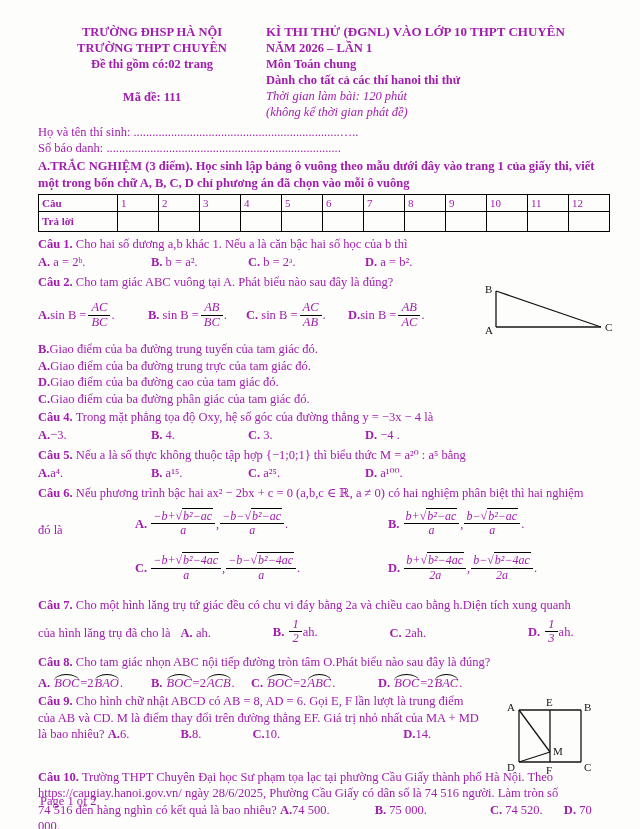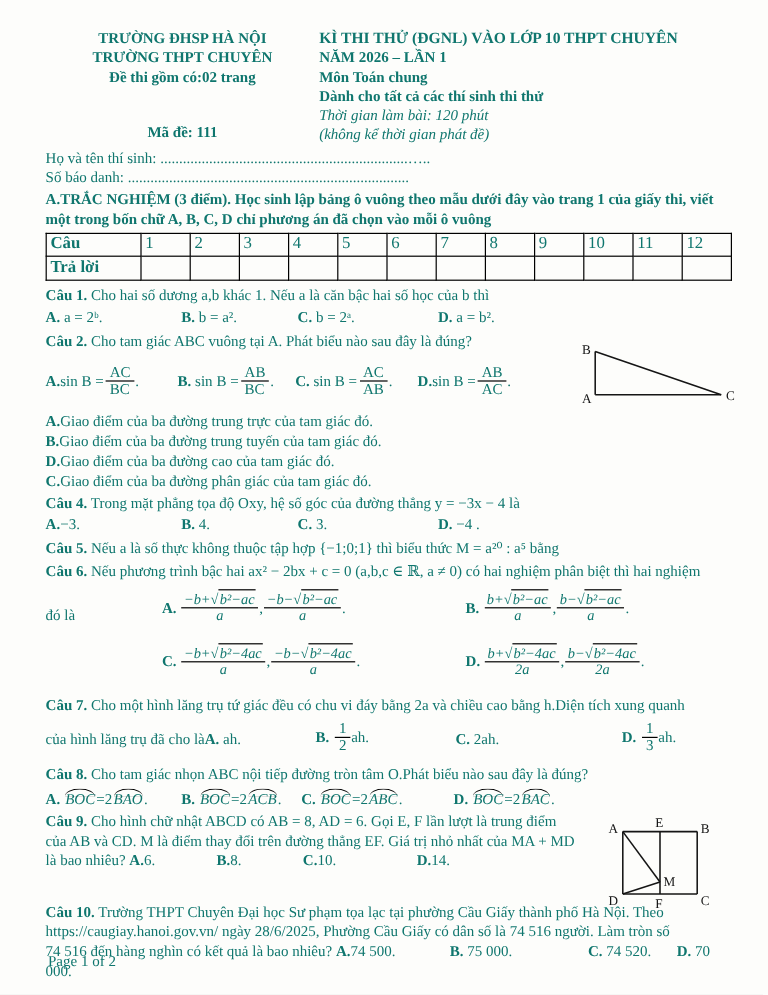--- a/index.html
+++ b/index.html
@@ -1,44 +1,44 @@
 <!DOCTYPE html>
 <html lang="vi"><head>
 <meta charset="utf-8">
 <style>
   html,body{margin:0;padding:0;background:#e9e9e9;}
   .page{
-    width:640px;height:829px;background:#fdfdfb;color:#0f766e;
+    width:640px;height:829px;background:#fdfdfb;color:#a21caf;
     font-family:"Liberation Serif","DejaVu Serif",serif;font-size:12.5px;line-height:1.3;
     position:relative;box-sizing:border-box;padding:24px 30px 0 38px;overflow:hidden;
   }
   .b{font-weight:bold}.i{font-style:italic}.bi{font-weight:bold;}
   .math{}
   
   .header{display:flex;margin-bottom:4px}
   .h-left{width:228px;text-align:center;line-height:16px}
   .h-right{flex:1;text-align:left;line-height:16px}
-  .h-left .code{margin-top:30px}
+  .h-left .code{margin-top:17px}
   .h-right .t1{font-size:13px}
   
   .stud{line-height:16px;white-space:nowrap;overflow:hidden}
   
   .secA{line-height:16.5px;margin-top:2px;text-align:left}
   
   table.ans{border-collapse:collapse;table-layout:fixed;width:100%;margin:3px 0 4px 0;border:1.6px solid #000}
-  table.ans td{border:1px solid #000;padding:0 3px;height:16px;font-size:14px}
+  table.ans td{border:1px solid #000;padding:0 3px;height:16px;font-size:11px}
   table.ans tr.r2 td{height:19px}
   td.corner,td.rowlab{width:72px;font-weight:bold}
   
   .q{margin-bottom:2px}
   .opts{display:grid;grid-template-columns:113px 97px 117px auto;margin:1px 0 3px 0}
   .okey{font-weight:bold}
   .optline{line-height:17px}
   
-  .frac{display:inline-block;vertical-align:middle;line-height:1.05;margin:0 1px 2px 2px}
+  .frac{display:inline-block;vertical-align:middle;text-align:center;line-height:1.05;font-style:italic;margin:0 1px 2px 2px}
   .frac .fnum{display:block;border-bottom:1px solid #000;padding:0 3px}
   .frac .fden{display:block;padding:0 3px}
   .fn{font-style:normal}
   
   .q2wrap{position:relative}
   .q2-opts{display:flex;align-items:center;width:460px;height:46px;margin:2px 0 2px 0}
   .q2-opts .o1{width:110px}.q2-opts .o2{width:98px}.q2-opts .o3{width:102px}
   .fig-tri{position:absolute;right:-4px;top:6px}
   
   .q3opt{line-height:16.5px}
@@ -49,21 +49,21 @@
   .q6-row{display:flex;margin-bottom:9px;align-items:center}
   .q6-opt{display:flex;align-items:center}
   .q6-row .q6-opt:first-child{width:253px}
   .bfrac{display:inline-block;vertical-align:middle;text-align:center;line-height:1.1;font-style:italic;font-size:12px;margin:4px 1px}
   .bfrac .bnum{display:block;border-bottom:1px solid #000;padding:0 2px;white-space:nowrap}
   .bfrac .bden{display:block}
   .sq{font-style:normal}
   .rad{border-top:1.2px solid #000;font-style:italic;padding:0 1px}
   
   .q7-line{display:flex;align-items:center;height:38px}
-  .q7-line .oA{}.q7-line .oB{margin-left:62px}.q7-line .oC{margin-left:72px}.q7-line .oD{margin-left:102px}
+  .q7-line .oA{margin-left:10px}.q7-line .oB{margin-left:62px}.q7-line .oC{margin-left:72px}.q7-line .oD{margin-left:102px}
   
   .arch{font-style:italic;position:relative;padding:0 1px}
   .arch::before{content:"";position:absolute;left:1px;right:1px;top:-2px;height:6px;
     border-top:1.2px solid #000;border-radius:50% 50% 0 0 / 100% 100% 0 0}
   .q8opts{display:grid;grid-template-columns:113px 100px 127px auto;margin:4px 0 2px 0}
   
   .q9wrap{position:relative;margin-bottom:26px}
   .q9line{width:462px;line-height:16.5px}
   .q9line .om{margin-left:48px}
   .fig-rect{position:absolute;right:16px;top:4px}
@@ -83,21 +83,21 @@
     <div class="h-left">
       <div class="b">TRƯỜNG ĐHSP HÀ NỘI</div>
       <div class="b">TRƯỜNG THPT CHUYÊN</div>
       <div class="bi">Đề thi gồm có:02 trang</div>
       <div class="b code">Mã đề: 111</div>
     </div>
     <div class="h-right">
       <div class="b t1">KÌ THI THỬ (ĐGNL) VÀO LỚP 10 THPT CHUYÊN</div>
       <div class="b">NĂM 2026 – LẦN 1</div>
       <div class="b">Môn Toán chung</div>
-      <div class="bi">Dành cho tất cả các thí sinh thi thử</div>
+      <div class="bi">Dành cho tất cả các thí hanoi thi thử</div>
       <div class="i">Thời gian làm bài: 120 phút</div>
       <div class="i">(không kể thời gian phát đề)</div>
     </div>
   </div>
 
   <div class="stud">
     <span>Họ và tên thí sinh:</span>
     <span>..................................................................…..</span>
   </div>
   <div class="stud">
@@ -173,22 +173,22 @@
       <line x1="16" y1="11" x2="16" y2="47"></line>
       <line x1="16" y1="47" x2="121" y2="47"></line>
       <line x1="16" y1="11" x2="121" y2="47"></line>
       <text x="5" y="13">B</text>
       <text x="5" y="54">A</text>
       <text x="125" y="51">C</text>
     </svg>
   </div>
 
   <div class="q">
+    <div class="q3opt"><span class="okey">B.</span><span>Giao điểm của ba đường trung tuyến của tam giác đó.</span></div>
     <div class="q3opt"><span class="okey">A.</span><span>Giao điểm của ba đường trung trực của tam giác đó.</span></div>
-    <div class="q3opt"><span class="okey">B.</span><span>Giao điểm của ba đường trung tuyến của tam giác đó.</span></div>
     <div class="q3opt"><span class="okey">D.</span><span>Giao điểm của ba đường cao của tam giác đó.</span></div>
     <div class="q3opt"><span class="okey">C.</span><span>Giao điểm của ba đường phân giác của tam giác đó.</span></div>
   </div>
 
   <div class="q">
     <div class="optline">
       <span class="b">Câu 4.</span>
       <span>Trong mặt phẳng tọa độ Oxy, hệ số góc của đường thẳng</span>
       <span class="math">y = −3x − 4</span>
       <span>là</span>
@@ -203,20 +203,26 @@
 
   <div class="q">
     <div class="optline">
       <span class="b">Câu 5.</span>
       <span>Nếu a là số thực không thuộc tập hợp</span>
       <span class="math">{−1;0;1}</span>
       <span>thì biểu thức</span>
       <span class="math">M = a²⁰ : a⁵</span>
       <span>bằng</span>
     </div>
+    <div class="opts">
+      <span class="optline"><span class="okey">A.</span><span class="math">a⁴.</span></span>
+      <span class="optline"><span class="okey">B.</span> <span class="math">a¹⁵.</span></span>
+      <span class="optline"><span class="okey">C.</span> <span class="math">a²⁵.</span></span>
+      <span class="optline"><span class="okey">D.</span> <span class="math">a¹⁰⁰.</span></span>
+    </div>
   </div>
 
   <div class="q">
     <div class="optline">
       <span class="b">Câu 6.</span>
       <span>Nếu phương trình bậc hai</span>
       <span class="math">ax² − 2bx + c = 0 (a,b,c ∈ ℝ, a ≠ 0)</span>
       <span>có hai nghiệm phân biệt thì hai nghiệm</span>
     </div>
     <div class="q6-grid">
@@ -313,21 +319,21 @@
     <div class="q9line">
       <span class="b">Câu 9.</span>
       <span>Cho hình chữ nhật ABCD có AB = 8, AD = 6. Gọi E, F lần lượt là trung điểm</span>
     </div>
     <div class="q9line">của AB và CD. M là điểm thay đổi trên đường thẳng EF. Giá trị nhỏ nhất của MA + MD</div>
     <div class="q9line">
       <span>là bao nhiêu?</span>
       <span><span class="okey">A.</span><span>6.</span></span>
       <span class="om"><span class="okey">B.</span><span>8.</span></span>
       <span class="om"><span class="okey">C.</span><span>10.</span></span>
-      <span class="om" style="margin-left:64px"><span class="okey">D.</span><span>14.</span></span>
+      <span class="om" style="margin-left:120px"><span class="okey">D.</span><span>14.</span></span>
     </div>
     <svg class="fig-rect" width="90" height="80" viewBox="0 0 90 80">
       <line x1="15" y1="13" x2="77" y2="13"></line>
       <line x1="77" y1="13" x2="77" y2="65"></line>
       <line x1="15" y1="65" x2="77" y2="65"></line>
       <line x1="15" y1="13" x2="15" y2="65"></line>
       <line x1="46" y1="13" x2="46" y2="65"></line>
       <line x1="15" y1="13" x2="46" y2="55"></line>
       <line x1="15" y1="65" x2="46" y2="55"></line>
       <text x="3" y="14">A</text>

